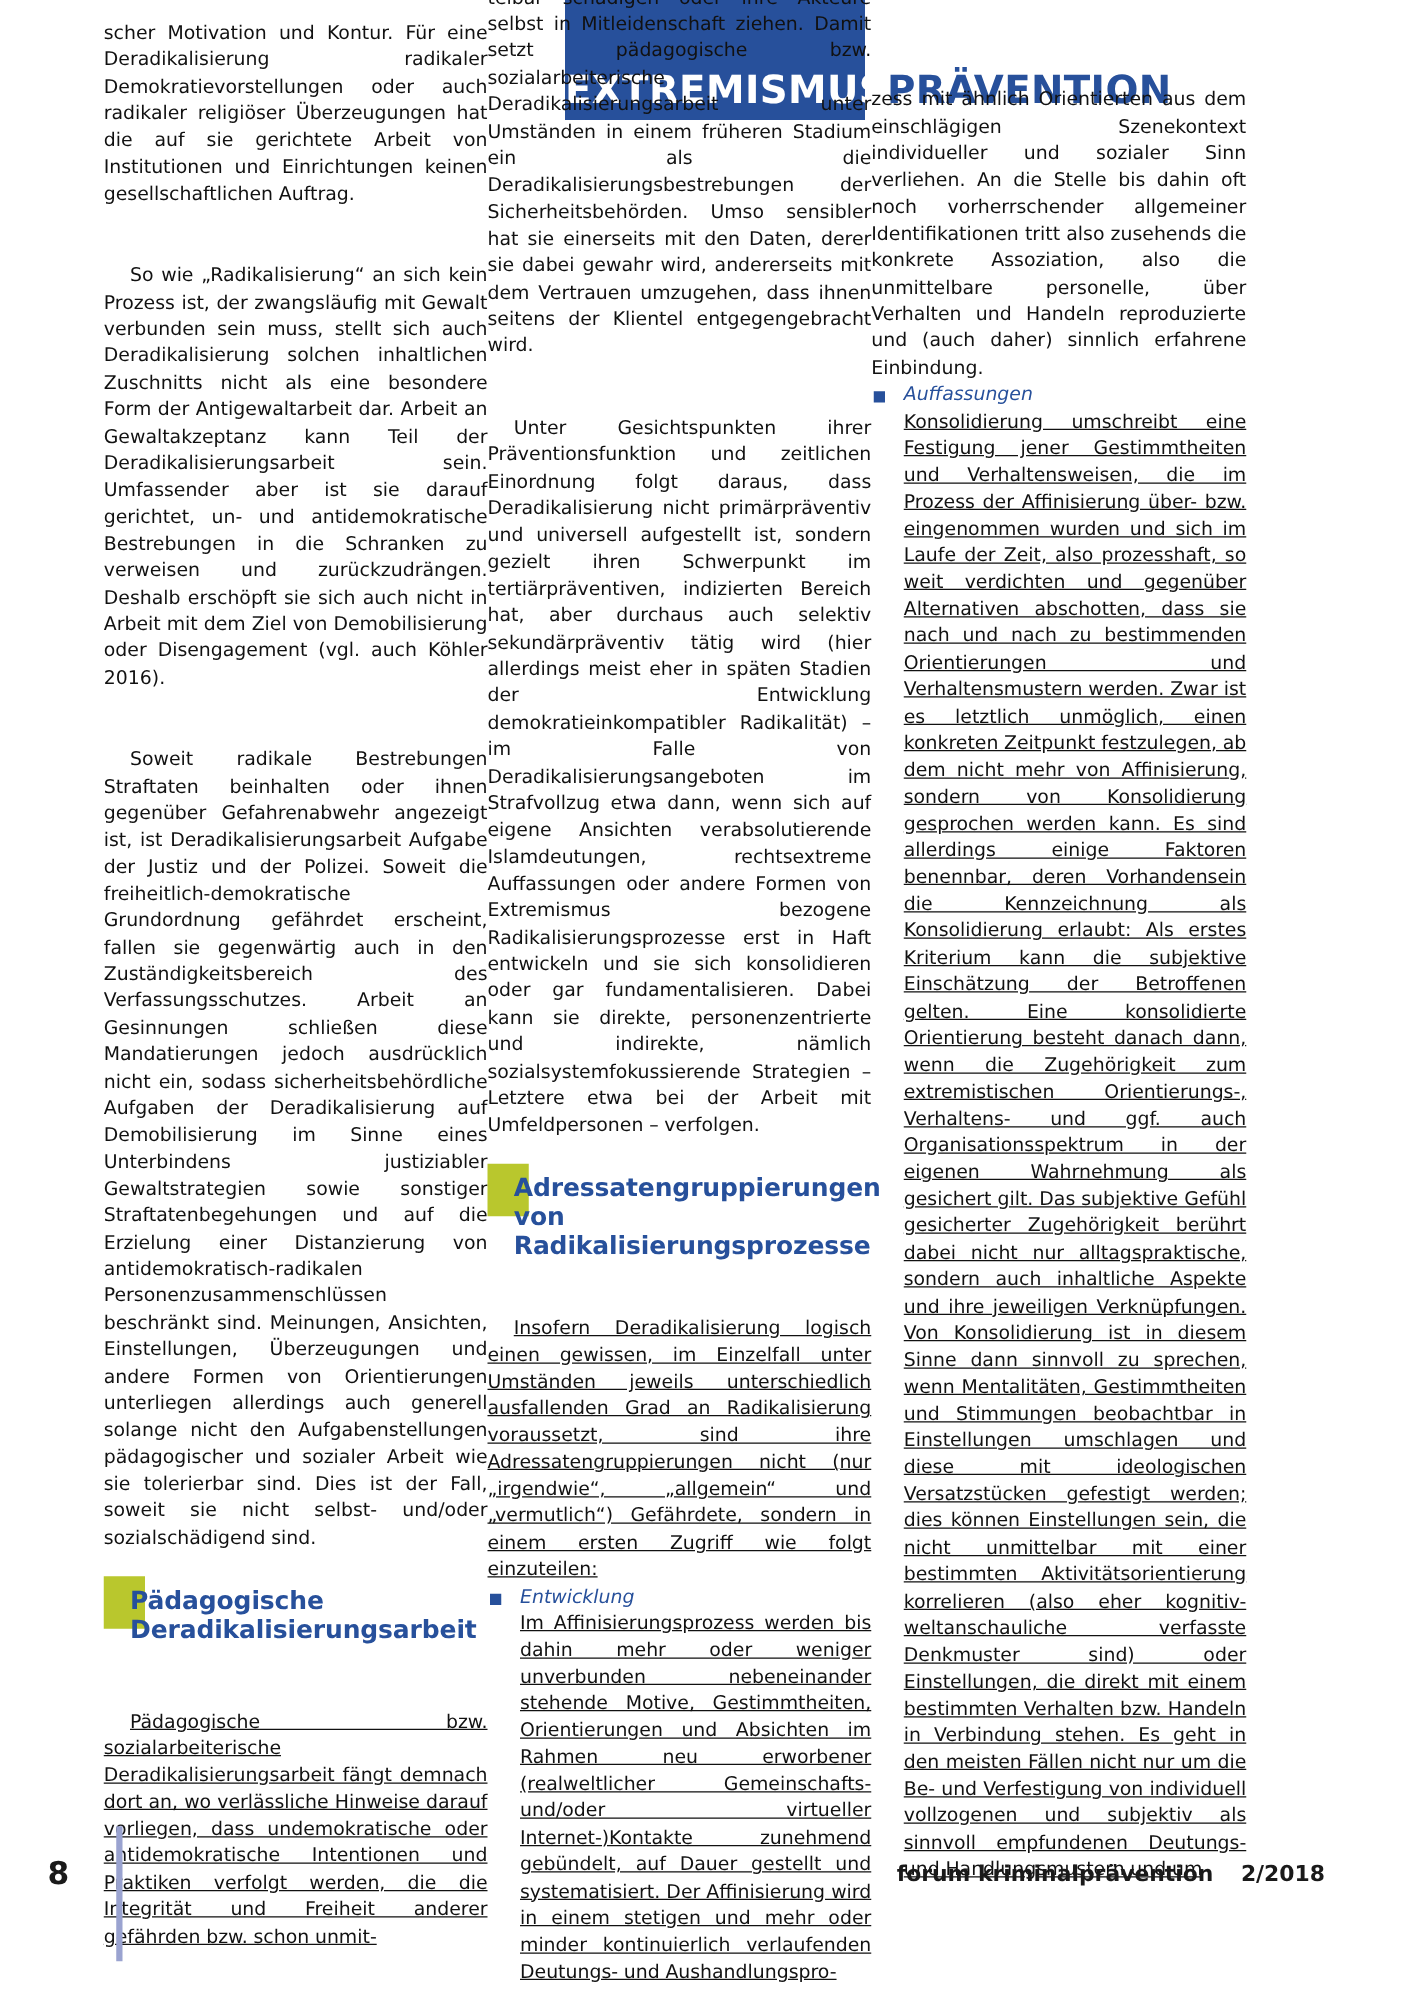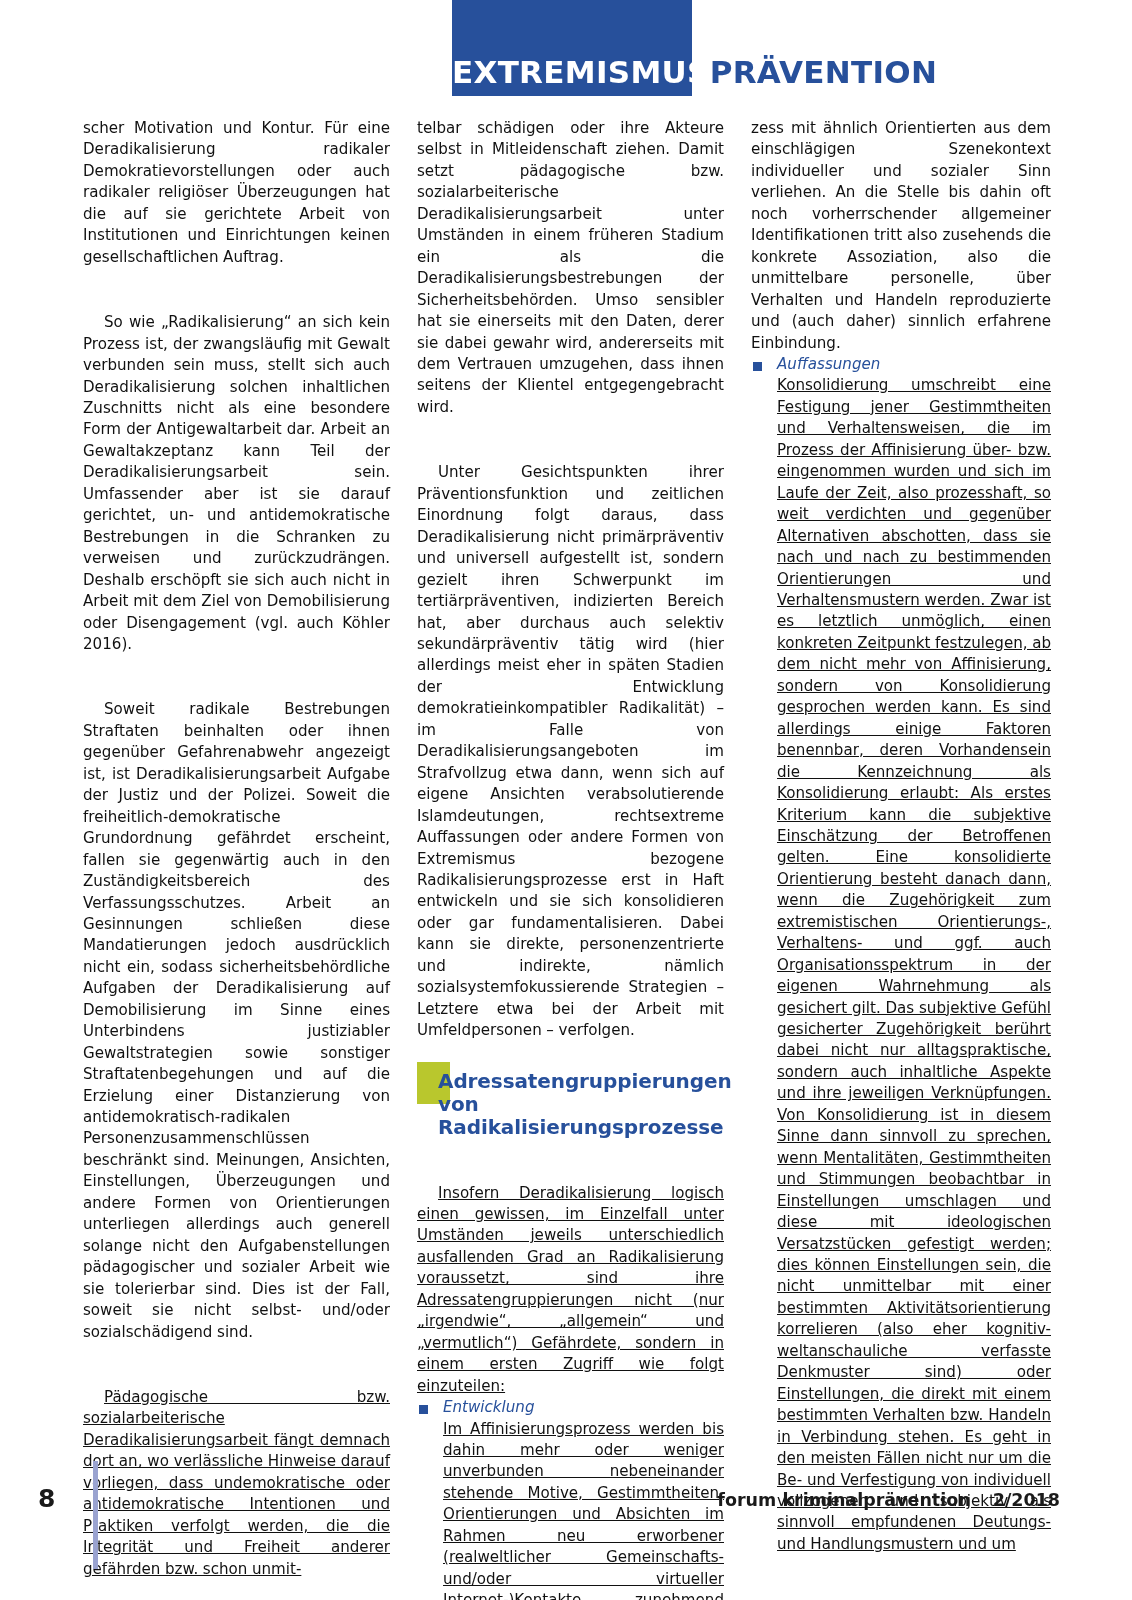--- a/index.html
+++ b/index.html
@@ -55,21 +55,21 @@
   .title-part-b { color: #27509b; }
 
   
   .columns {
     position: absolute;
     top: 118px;
     left: 83px;
     width: 974px;
     height: 1340px;
     display: flex;
-    gap: 27px;
+    align-items: center;
   }
   .col {
     width: 307px;
     position: relative;
   }
   .col-3 { width: 300px; }
 
   p.body {
     margin: 0;
     font-size: 15.1px;
@@ -188,20 +188,27 @@
   </div>
 </div>
 
 <div class="columns">
 
   <div class="col col-1">
     <p class="body">scher Motivation und Kontur. Für eine Deradikalisierung radikaler Demokratievorstellungen oder auch radikaler religiöser Überzeugungen hat die auf sie gerichtete Arbeit von Institutionen und Einrichtungen keinen gesellschaftlichen Auftrag.</p>
     <p class="body indent">So wie „Radikalisierung“ an sich kein Prozess ist, der zwangsläufig mit Gewalt verbunden sein muss, stellt sich auch Deradikalisierung solchen inhaltlichen Zuschnitts nicht als eine besondere Form der Antigewaltarbeit dar. Arbeit an Gewaltakzeptanz kann Teil der Deradikalisierungsarbeit sein. Umfassender aber ist sie darauf gerichtet, un- und antidemokratische Bestrebungen in die Schranken zu verweisen und zurückzudrängen. Deshalb erschöpft sie sich auch nicht in Arbeit mit dem Ziel von Demobilisierung oder Disengagement (vgl. auch Köhler 2016).</p>
     <p class="body indent">Soweit radikale Bestrebungen Straftaten beinhalten oder ihnen gegenüber Gefahrenabwehr angezeigt ist, ist Deradikalisierungsarbeit Aufgabe der Justiz und der Polizei. Soweit die freiheitlich-demokratische Grundordnung gefährdet erscheint, fallen sie gegenwärtig auch in den Zuständigkeitsbereich des Verfassungsschutzes. Arbeit an Gesinnungen schließen diese Mandatierungen jedoch ausdrücklich nicht ein, sodass sicherheitsbehördliche Aufgaben der Deradikalisierung auf Demobilisierung im Sinne eines Unterbindens justiziabler Gewaltstrategien sowie sonstiger Straftatenbegehungen und auf die Erzielung einer Distanzierung von antidemokratisch-radikalen Personenzusammenschlüssen beschränkt sind. Meinungen, Ansichten, Einstellungen, Überzeugungen und andere Formen von Orientierungen unterliegen allerdings auch generell solange nicht den Aufgabenstellungen pädagogischer und sozialer Arbeit wie sie tolerierbar sind. Dies ist der Fall, soweit sie nicht selbst- und/oder sozialschädigend sind.</p>
 
+    <div class="section-heading">
+      <div class="marker"></div>
+      <div class="heading-text">
+        <span>Pädagogische</span><br>
+        <span>Deradikalisierungsarbeit</span>
+      </div>
+    </div>
 
     <p class="body indent last-line-left">Pädagogische bzw. sozialarbeiterische Deradikalisierungsarbeit fängt demnach dort an, wo verlässliche Hinweise darauf vorliegen, dass undemokratische oder antidemokratische Intentionen und Praktiken verfolgt werden, die die Integrität und Freiheit anderer gefährden bzw. schon unmit-</p>
   </div>
 
   <div class="col col-2">
     <p class="body">telbar schädigen oder ihre Akteure selbst in Mitleidenschaft ziehen. Damit setzt pädagogische bzw. sozialarbeiterische Deradikalisierungsarbeit unter Umständen in einem früheren Stadium ein als die Deradikalisierungsbestrebungen der Sicherheitsbehörden. Umso sensibler hat sie einerseits mit den Daten, derer sie dabei gewahr wird, andererseits mit dem Vertrauen umzugehen, dass ihnen seitens der Klientel entgegengebracht wird.</p>
     <p class="body indent">Unter Gesichtspunkten ihrer Präventionsfunktion und zeitlichen Einordnung folgt daraus, dass Deradikalisierung nicht primärpräventiv und universell aufgestellt ist, sondern gezielt ihren Schwerpunkt im tertiärpräventiven, indizierten Bereich hat, aber durchaus auch selektiv sekundärpräventiv tätig wird (hier allerdings meist eher in späten Stadien der Entwicklung demokratieinkompatibler Radikalität) – im Falle von Deradikalisierungsangeboten im Strafvollzug etwa dann, wenn sich auf eigene Ansichten verabsolutierende Islamdeutungen, rechtsextreme Auffassungen oder andere Formen von Extremismus bezogene Radikalisierungsprozesse erst in Haft entwickeln und sie sich konsolidieren oder gar fundamentalisieren. Dabei kann sie direkte, personenzentrierte und indirekte, nämlich sozialsystemfokussierende Strategien – Letztere etwa bei der Arbeit mit Umfeldpersonen – verfolgen.</p>
 
     <div class="section-heading">
       <div class="marker"></div>

